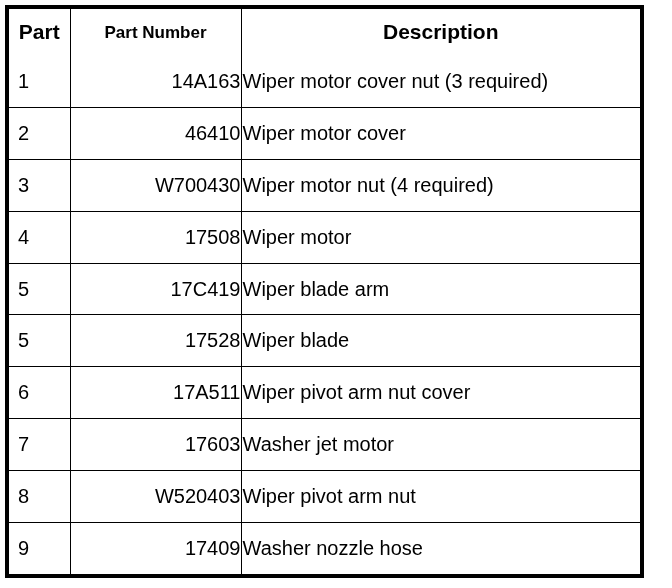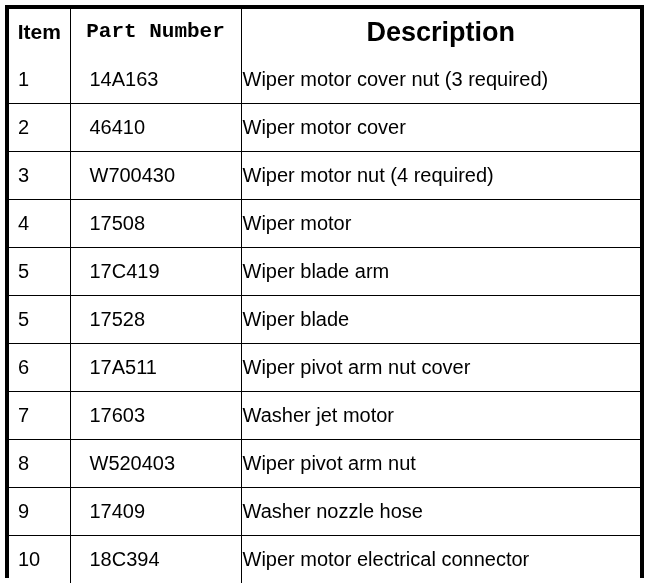--- a/index.html
+++ b/index.html
@@ -57,54 +57,54 @@
 
   thead th {
     height: 47px;
     font-weight: bold;
     text-align: center;
     border-bottom-width: 2px;
     letter-spacing: 0px;
   }
 
   thead th.h-item        { font-size: 21px; }
-  thead th.h-partnumber  { font-size: 21px; font-family: Liberation Mono, monospace; }
-  thead th.h-description { font-size: 27px; }
+  thead th.h-partnumber  { font-size: 17px; }
+  thead th.h-description { font-size: 21px; }
 
   tbody td {
     height: 47px;
     font-weight: normal;
   }
 
   tbody td.c-item {
     text-align: left;
     padding-left: 9px;
   }
   tbody td.c-partnumber {
-    text-align: left;
-    padding-left: 19px;
+    text-align: right;
+    padding-left: 11px;
   }
   tbody td.c-description {
     text-align: left;
     padding-left: 1px;
   }
 </style>
 </head>
 <body>
 
 <div id="parts-table-wrap">
   <table class="parts-table">
     <colgroup>
       <col class="col-item">
       <col class="col-partnumber">
       <col class="col-description">
     </colgroup>
     <thead>
       <tr>
-        <th class="h-item">Item</th>
+        <th class="h-item">Part</th>
         <th class="h-partnumber">Part Number</th>
         <th class="h-description">Description</th>
       </tr>
     </thead>
     <tbody id="parts-table-body">
       <tr>
         <td class="c-item">1</td>
         <td class="c-partnumber">14A163</td>
         <td class="c-description">Wiper motor cover nut (3 required)</td>
       </tr>
@@ -146,20 +146,15 @@
       <tr>
         <td class="c-item">8</td>
         <td class="c-partnumber">W520403</td>
         <td class="c-description">Wiper pivot arm nut</td>
       </tr>
       <tr>
         <td class="c-item">9</td>
         <td class="c-partnumber">17409</td>
         <td class="c-description">Washer nozzle hose</td>
       </tr>
-      <tr>
-        <td class="c-item">10</td>
-        <td class="c-partnumber">18C394</td>
-        <td class="c-description">Wiper motor electrical connector</td>
-      </tr>
     </tbody>
   </table>
 </div>
 
 </body></html>

